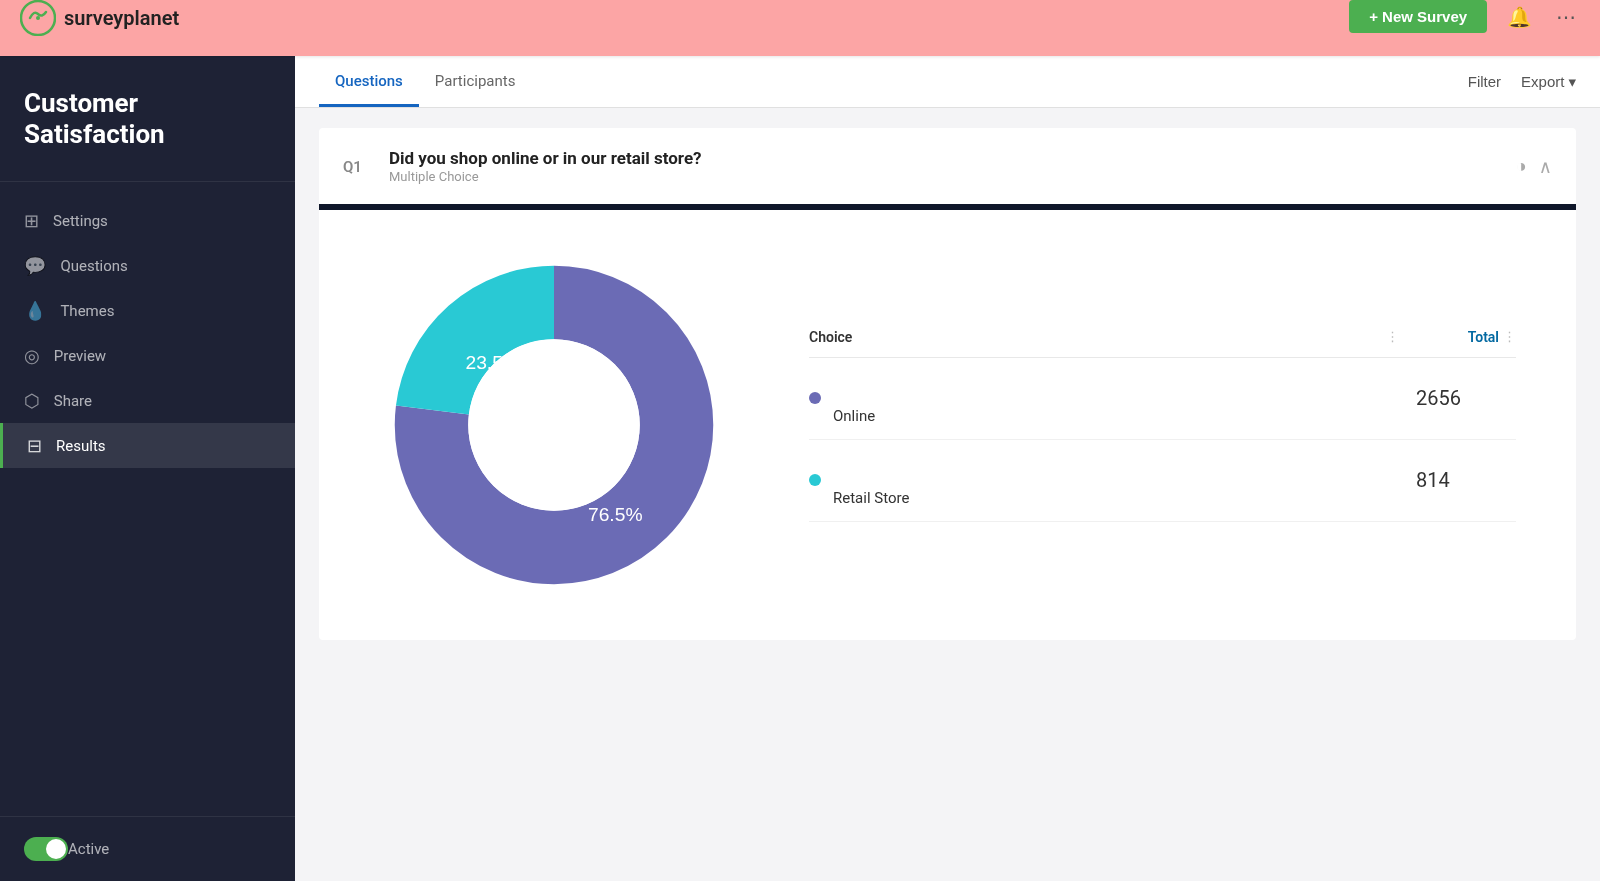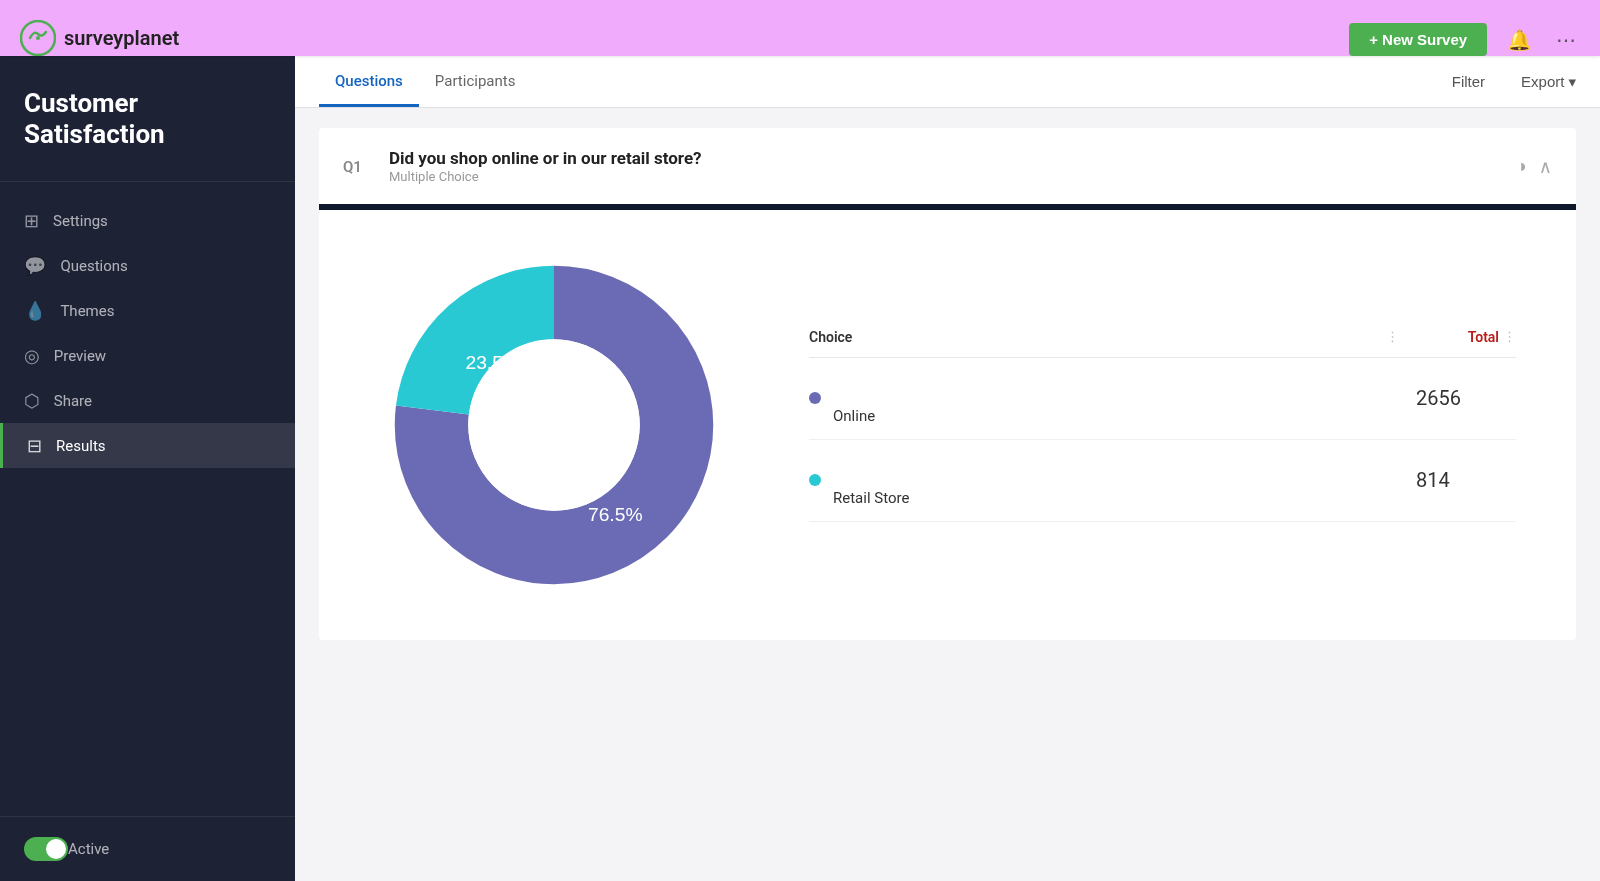--- a/index.html
+++ b/index.html
@@ -1,21 +1,21 @@
 <!DOCTYPE html>
 <html><head>
   <meta charset="utf-8">
   <style>
     * { box-sizing: border-box; margin: 0; padding: 0; }
     body { font-family: -apple-system, BlinkMacSystemFont, 'Segoe UI', Roboto, sans-serif; background: #f4f4f6; height: 881px; overflow: hidden; }
 
     
     .topnav {
-      display: flex; align-items: flex-end; justify-content: space-between;
-      background: #f0abfc; height: 56px; padding: 0 20px;
+      display: flex; align-items: flex-start; justify-content: space-between;
+      background: #fca5a5; height: 56px; padding: 0 20px;
       box-shadow: 0 1px 3px rgba(0,0,0,0.1); position: relative; z-index: 10;
     }
     .logo { display: flex; align-items: center; gap: 8px; }
     .logo-icon { width: 36px; height: 36px; }
     .logo-text { font-size: 20px; font-weight: 600; color: #222; }
     .topnav-right { display: flex; align-items: center; gap: 16px; }
     .new-survey-btn {
       background: #4caf50; color: #fff; border: none; border-radius: 4px;
       padding: 8px 20px; font-size: 15px; font-weight: 600; cursor: pointer;
       display: flex; align-items: center; gap: 6px;
@@ -64,21 +64,21 @@
       background: #fff; border-bottom: 1px solid #e0e0e0;
       display: flex; align-items: center; justify-content: space-between;
       padding: 0 24px; height: 52px;
     }
     .tabs { display: flex; gap: 0; }
     .tab {
       padding: 14px 16px; font-size: 15px; color: #666; cursor: pointer;
       border-bottom: 3px solid transparent; margin-bottom: -1px;
     }
     .tab.active { color: #1565c0; border-bottom-color: #1565c0; font-weight: 500; }
-    .tab-actions { display: flex; align-items: center; gap: 36px; }
+    .tab-actions { display: flex; align-items: center; gap: 20px; }
     .tab-action-btn {
       background: none; border: none; cursor: pointer; color: #555; font-size: 15px;
       display: flex; align-items: center; gap: 4px;
     }
 
     
     .content { flex: 1; overflow-y: auto; padding: 20px 24px; background: #f4f4f6; }
 
     
     .question-card { background: #fff; border-radius: 4px; overflow: hidden; }
@@ -101,21 +101,21 @@
     .donut-wrap svg { width: 100%; height: 100%; }
 
     
     .legend-table { flex: 1; }
     .legend-header {
       display: flex; align-items: center; padding-bottom: 12px;
       border-bottom: 1px solid #e8e8e8; gap: 0;
     }
     .lh-choice { flex: 1; font-size: 14px; font-weight: 600; color: #333; }
     .lh-sort { color: #bbb; font-size: 13px; cursor: pointer; margin-left: 4px; }
-    .lh-total { font-size: 14px; font-weight: 600; color: #b91c1c; min-width: 100px; text-align: right; }
+    .lh-total { font-size: 14px; font-weight: 600; color: #0369a1; min-width: 100px; text-align: right; }
     .legend-row {
       display: flex; align-items: center; padding: 14px 0;
       border-bottom: 1px solid #f0f0f0; gap: 0;
     }
     .legend-dot { width: 12px; height: 12px; border-radius: 50%; margin-right: 12px; flex-shrink: 0; }
     .legend-choice { flex: 1; font-size: 15px; color: #333; margin-top: 35px; }
     .legend-total { font-size: 20px; color: #333; min-width: 100px; text-align: left; }
   </style>
 </head>
 <body>

